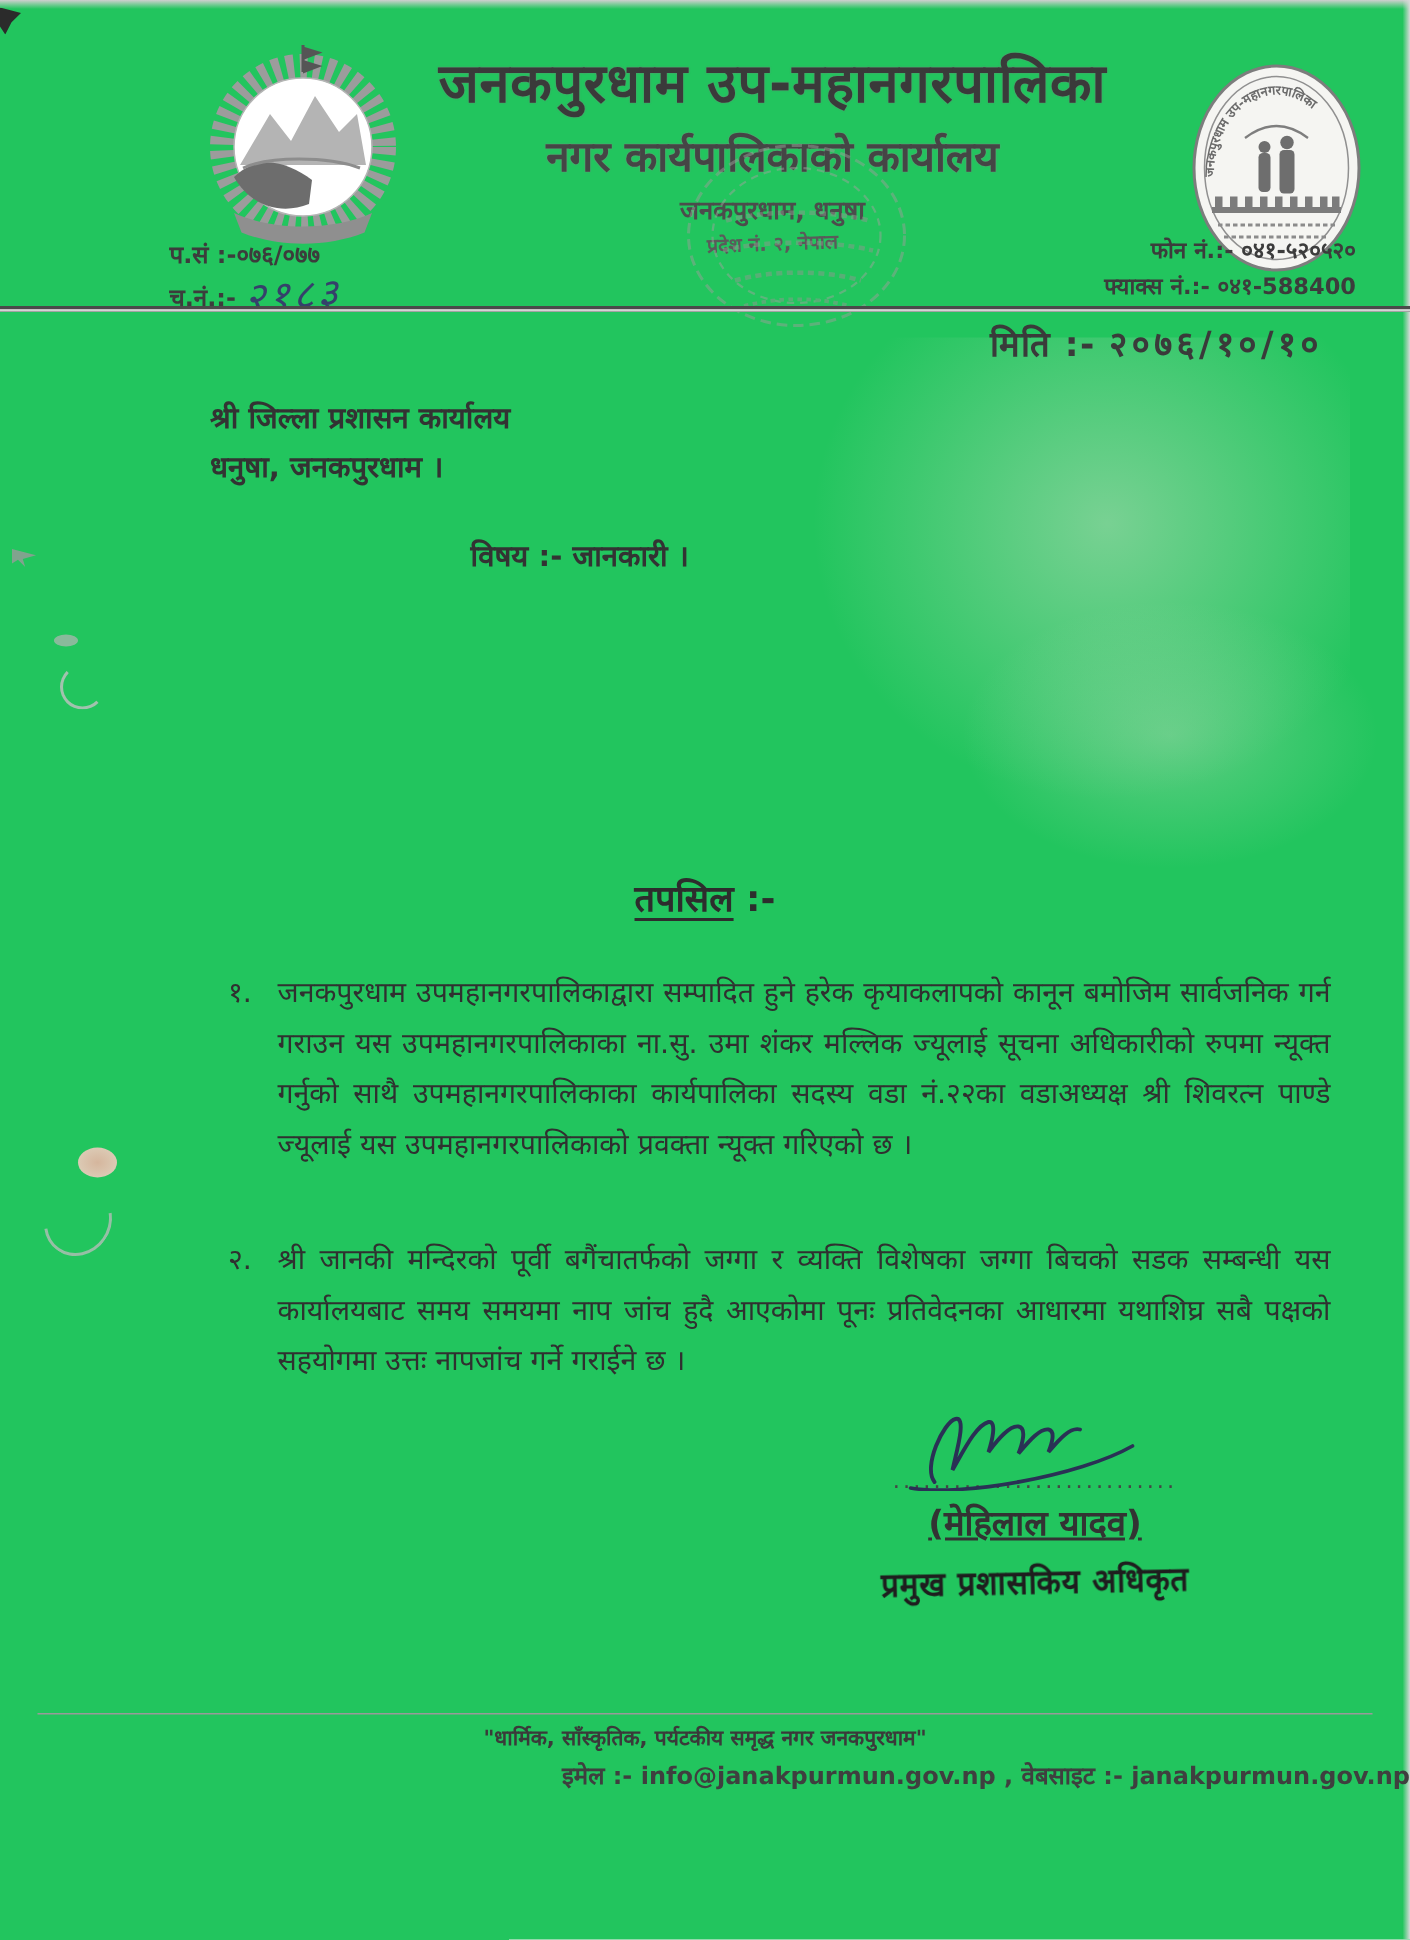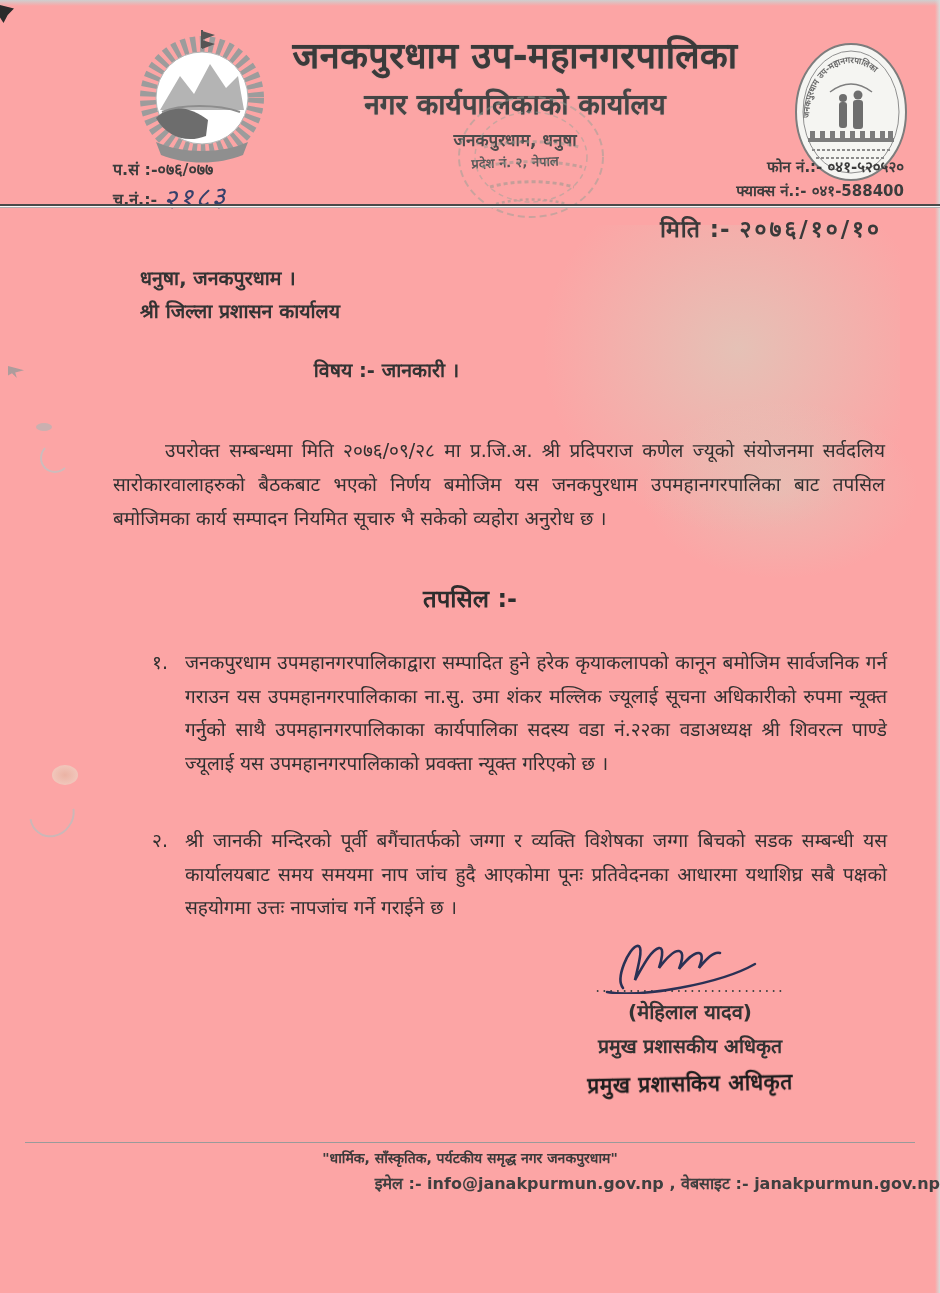--- a/index.html
+++ b/index.html
@@ -1,18 +1,18 @@
 <!DOCTYPE html>
 <html><head>
 <meta charset="utf-8">
 <style>
   html,body{margin:0;padding:0;background:#e9e9e9;}
   .page{
     position:relative;width:940px;height:1293px;margin:0 auto;
-    background:#fca5a5;overflow:hidden;
+    background:#22c55e;overflow:hidden;
     font-family:"DejaVu Sans","Liberation Sans",sans-serif;
     color:#2e2e2e;
   }
   .dev{font-family:"DejaVu Sans","Liberation Sans",sans-serif;}
   .abs{position:absolute;}
 
   
   .scan-top{left:0;top:0;width:100%;height:6px;background:linear-gradient(#cfcfcf,rgba(255,255,255,0));}
   .scan-right{right:0;top:0;width:5px;height:100%;background:linear-gradient(90deg,rgba(255,255,255,0),#d9d9d9);}
 
@@ -30,31 +30,31 @@
 
   .date-row{right:58px;top:212px;font-size:23px;font-weight:600;color:#3a3a3a;letter-spacing:1px;}
   .date-row .val{letter-spacing:3px;}
 
   .recipient{left:140px;top:262px;font-size:19.5px;font-weight:600;color:#333;line-height:33px;}
   .subject{left:0;top:356px;width:773px;text-align:center;font-size:19.5px;font-weight:600;color:#333;}
 
   .body-par{left:113px;top:433px;width:772px;font-size:19px;font-weight:500;color:#303030;line-height:34px;text-align:justify;text-indent:52px;}
 
   .tapsil-head{left:0;top:581px;width:940px;text-align:center;font-size:24px;font-weight:700;color:#2d2d2d;}
-  .tapsil-head .u{text-underline-offset:5px;margin-top:14px;}
+  .tapsil-head .u{text-decoration:underline;text-underline-offset:5px;margin-top:14px;}
 
   .item{position:absolute;font-size:19px;font-weight:500;color:#303030;line-height:33.5px;text-align:justify;}
   .item .num{position:absolute;left:-33px;top:0;}
   .item1{left:185px;top:646px;width:702px;}
   .item2{left:185px;top:824px;width:702px;}
 
   .sig-block{left:545px;top:938px;width:290px;text-align:center;}
   .sig-svg{position:absolute;left:60px;top:-2px;}
   .sig-dots{display:block;margin-top:44px;font-size:15px;letter-spacing:2px;color:#454545;line-height:10px;}
-  .sig-name{display:block;margin-top:6px;font-size:20px;font-weight:600;color:#333;}
+  .sig-name{display:block;margin-top:6px;font-size:23px;font-weight:600;color:#333;text-decoration:underline;}
   .sig-title{display:block;margin-top:7px;font-size:19.5px;font-weight:600;color:#333;}
   .sig-stamp{display:block;margin-top:10px;font-size:21px;font-weight:700;color:#1e1e1e;transform:rotate(-1.2deg) scaleY(1.06);letter-spacing:.5px;filter:blur(.2px);}
 
   .footer-line{left:25px;top:1142px;width:890px;border-top:1px solid #9a9a9a;}
   .footer-slogan{left:0;top:1148px;width:940px;text-align:center;font-size:14px;font-weight:700;color:#3a3a3a;}
   .footer-contact{left:0;top:1172px;width:940px;text-align:right;font-size:16px;font-weight:600;color:#3f3f3f;}
 
   
   .tint{pointer-events:none;}
   .tint1{left:540px;top:225px;width:360px;height:310px;background:radial-gradient(ellipse at 55% 40%,rgba(206,221,199,.5),rgba(206,221,199,0) 70%);}
@@ -152,27 +152,26 @@
   </div>
 
   <div class="abs divider"></div>
 
   <div class="abs date-row">
     <span>मिति :-</span>
     <span class="val">२०७६/१०/१०</span>
   </div>
 
   <div class="abs recipient">
+    <div>श्री जिल्ला प्रशासन कार्यालय</div>
     <div>धनुषा, जनकपुरधाम ।</div>
-    <div>श्री जिल्ला प्रशासन कार्यालय</div>
   </div>
 
   <div class="abs subject">विषय :- जानकारी ।</div>
 
-  <div class="abs body-par">उपरोक्त सम्बन्धमा मिति २०७६/०९/२८ मा प्र.जि.अ. श्री प्रदिपराज कणेल ज्यूको संयोजनमा सर्वदलिय सारोकारवालाहरुको बैठकबाट भएको निर्णय बमोजिम यस जनकपुरधाम उपमहानगरपालिका बाट तपसिल बमोजिमका कार्य सम्पादन नियमित सूचारु भै सकेको व्यहोरा अनुरोध छ ।</div>
 
   <div class="abs tapsil-head">
     <span class="u">तपसिल</span><span> :-</span>
   </div>
 
   <div class="abs item item1">
     <span class="num">१.</span>
     <span>जनकपुरधाम  उपमहानगरपालिकाद्वारा सम्पादित हुने हरेक कृयाकलापको कानून बमोजिम सार्वजनिक गर्न गराउन यस उपमहानगरपालिकाका ना.सु. उमा शंकर मल्लिक ज्यूलाई सूचना अधिकारीको रुपमा न्यूक्त गर्नुको साथै उपमहानगरपालिकाका कार्यपालिका सदस्य वडा नं.२२का वडाअध्यक्ष श्री शिवरत्न पाण्डे ज्यूलाई यस उपमहानगरपालिकाको प्रवक्ता न्यूक्त गरिएको छ ।</span>
   </div>
   <div class="abs item item2">
@@ -180,21 +179,20 @@
     <span>श्री जानकी मन्दिरको पूर्वी बगैंचातर्फको जग्गा र व्यक्ति विशेषका जग्गा बिचको सडक  सम्बन्धी यस कार्यालयबाट समय समयमा नाप जांच हुदै आएकोमा पूनः प्रतिवेदनका आधारमा यथाशिघ्र सबै पक्षको सहयोगमा उत्तः नापजांच गर्ने गराईने छ ।</span>
   </div>
 
   <div class="abs sig-block">
     <svg class="sig-svg" width="170" height="58" viewBox="0 0 170 58">
       <path d="M18,52 C10,42 24,12 32,10 C40,8 32,34 30,44 C38,30 46,14 54,12 C60,11 56,26 54,32 C60,24 68,14 74,15 C80,16 76,28 74,33 C80,26 88,16 94,17 C99,18 96,27 94,32 C100,25 108,15 115,17" fill="none" stroke="#2a3155" stroke-width="2.6" stroke-linecap="round"></path>
       <path d="M2,56 C35,62 115,48 150,28" fill="none" stroke="#2a3155" stroke-width="2.4" stroke-linecap="round"></path>
     </svg>
     <span class="sig-dots">............................</span>
     <span class="sig-name">(मेहिलाल यादव)</span>
-    <span class="sig-title">प्रमुख प्रशासकीय अधिकृत</span>
     <span class="sig-stamp">प्रमुख प्रशासकिय अधिकृत</span>
   </div>
 
   <div class="abs footer-line"></div>
   <div class="abs footer-slogan">"धार्मिक, साँस्कृतिक, पर्यटकीय समृद्ध नगर जनकपुरधाम"</div>
   <div class="abs footer-contact">इमेल :- info@janakpurmun.gov.np , वेबसाइट :- janakpurmun.gov.np</div>
 
   <div class="abs corner-mark"></div>
   <div class="abs arrow-mark"></div>
   <div class="abs smudge"></div>

